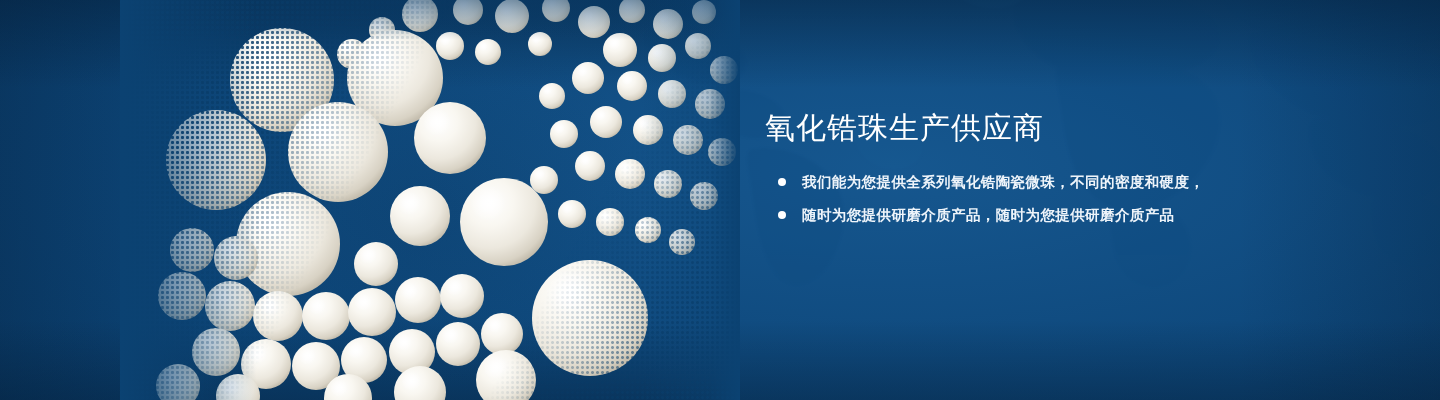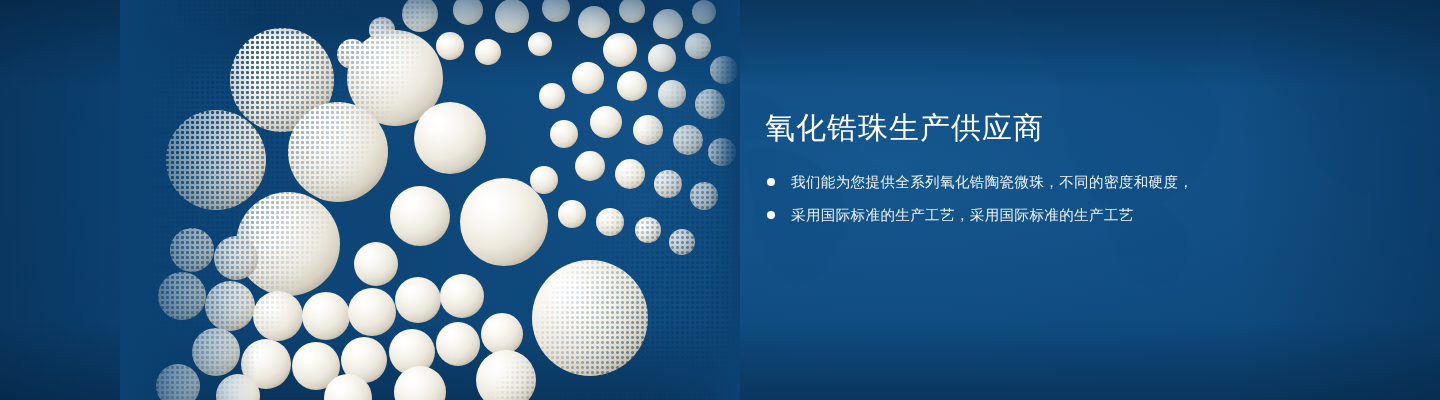--- a/index.html
+++ b/index.html
@@ -105,22 +105,23 @@
     color: #ffffff;
     font-size: 30px;
     line-height: 40px;
     letter-spacing: 1px;
     font-weight: 400;
     margin: 0 0 22px 0;
     white-space: nowrap;
   }
   .bullets {
     list-style: none;
-    margin: 0;
+    margin: 11px;
     padding: 0;
+    font-weight: bold;
   }
   .bullet {
     position: relative;
     padding-left: 26px;
     margin-bottom: 9px;
     color: #eef4fa;
     font-size: 14.5px;
     line-height: 24px;
     letter-spacing: 0.4px;
   }
@@ -381,19 +382,19 @@
     <ul class="bullets">
 
       <li class="bullet">
         <span class="dot"></span>
         <span class="bullet-line">我们能为您提供全系列氧化锆陶瓷微珠，不同的密度和硬度，</span>
       </li>
 
 
       <li class="bullet">
         <span class="dot"></span>
-        <span class="bullet-line">采用国际标准的生产工艺，采用国际标准的生产工艺</span>
+        <span class="bullet-line">随时为您提供研磨介质产品，随时为您提供研磨介质产品</span>
       </li>
 
     </ul>
   </div>
 
 </div>
 
 </body></html>

